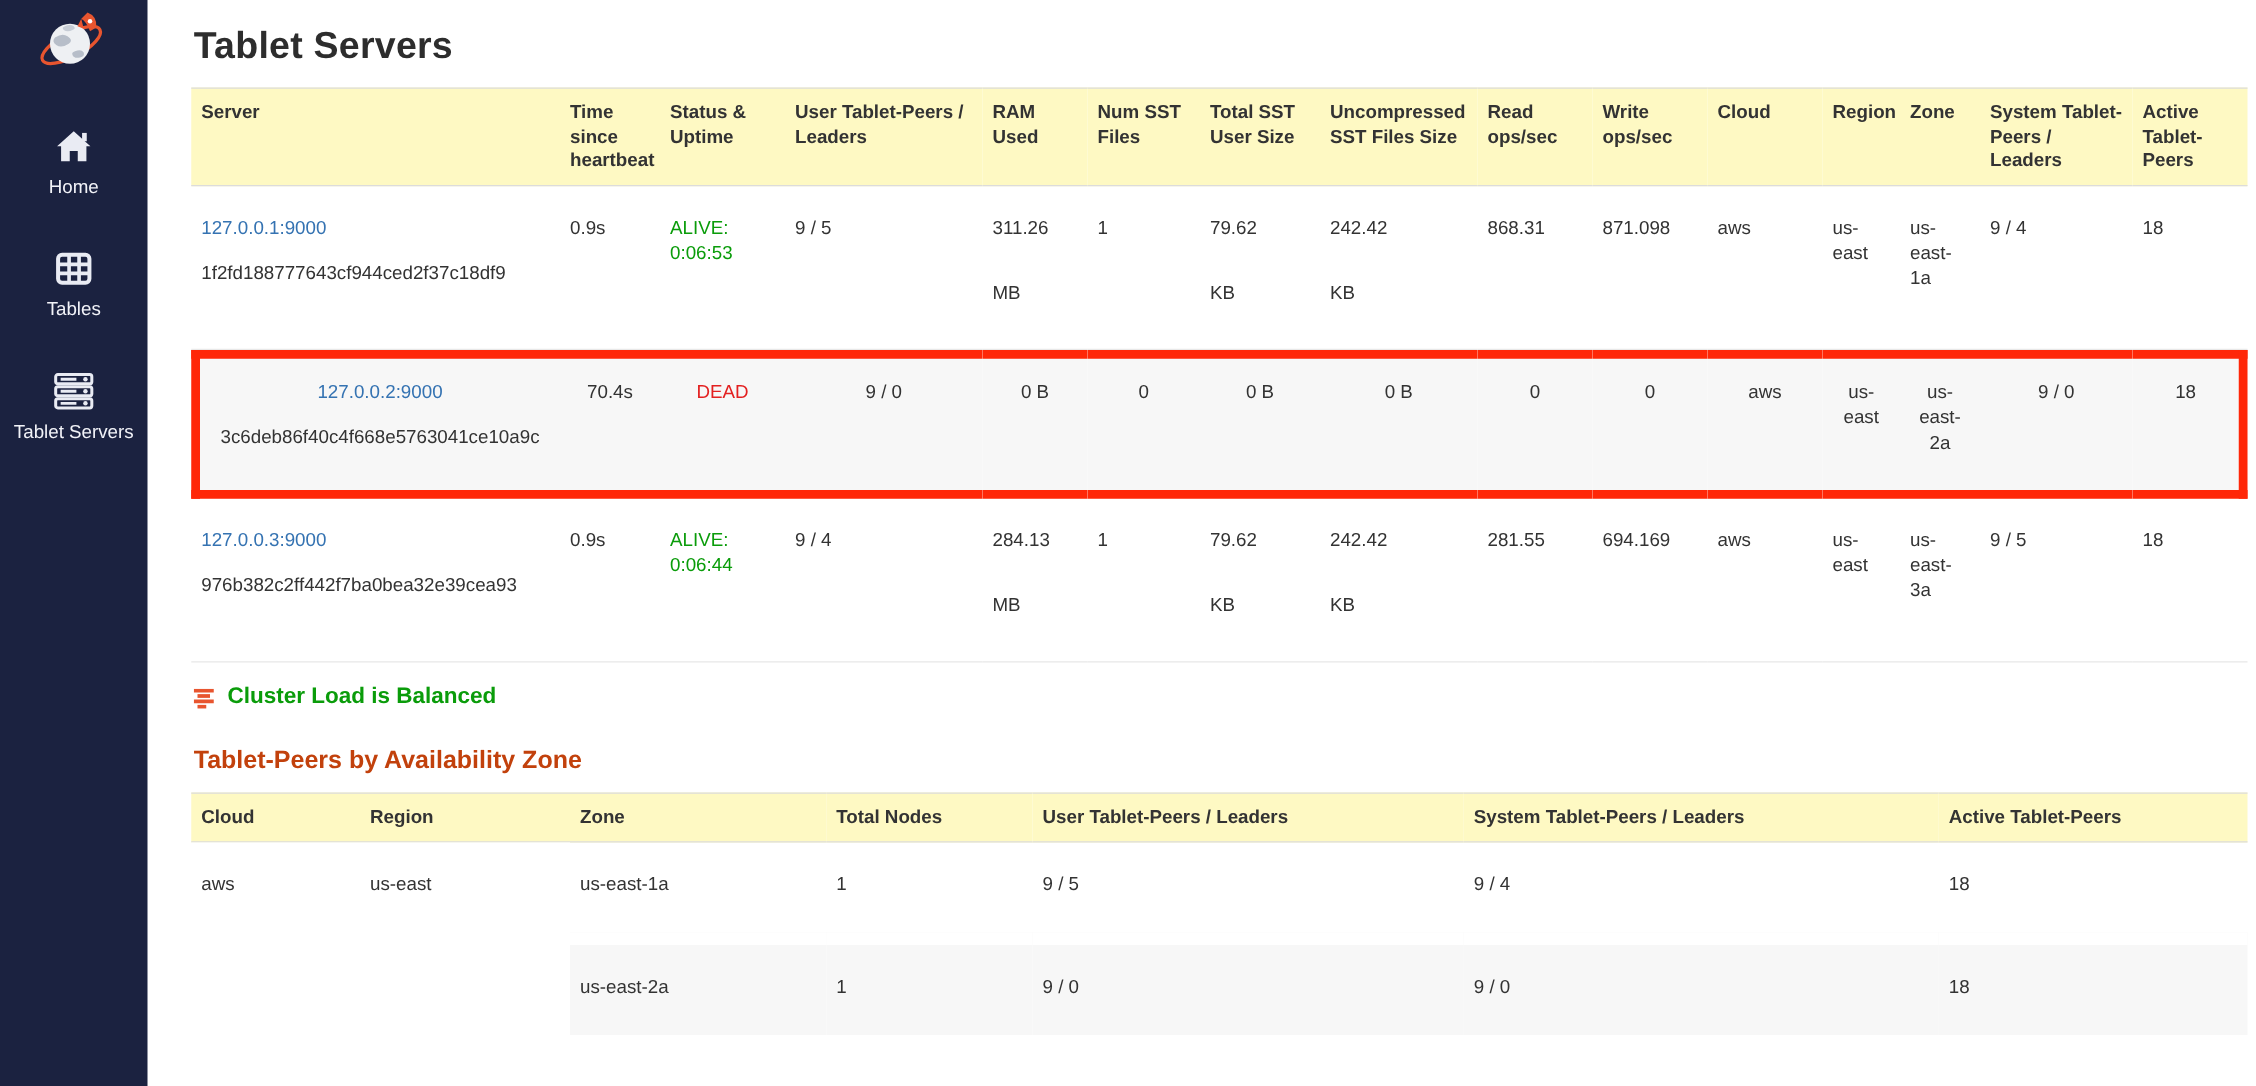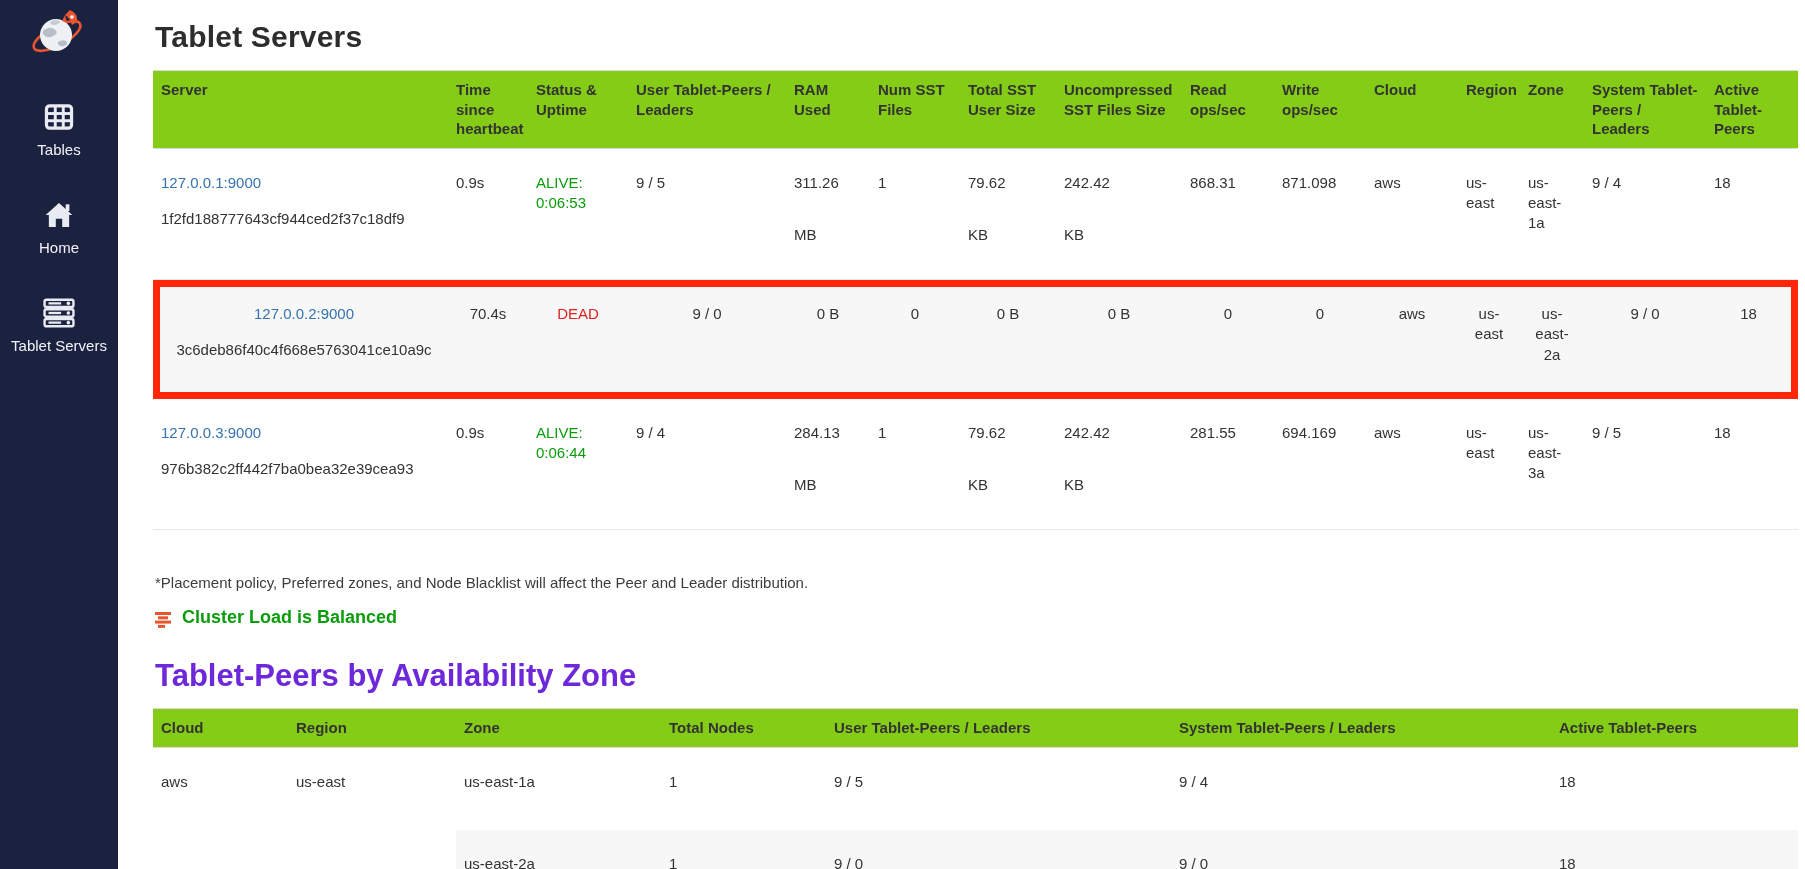--- a/index.html
+++ b/index.html
@@ -29,25 +29,25 @@
     width:100%;padding:0 2px;margin-bottom:40px;display:flex;flex-direction:column;align-items:center;
     cursor:pointer;text-align:center;
   }
   .nav-item .icn{height:34px;display:flex;align-items:center;justify-content:center;}
   .nav-item .lbl{
     margin-top:7px;color:#f2f3f8;font-size:15px;line-height:17px;white-space:nowrap;
   }
   
   .main{position:absolute;left:118px;top:0;width:1687px;height:869px;padding:20px 0 0 35px;}
   h1.page-title{margin:0 0 16px 2px;font-size:30px;font-weight:bold;color:#2d2d2d;letter-spacing:.2px;}
-  h2.section-title{margin:30px 0 14px 2px;font-size:31px;font-weight:bold;color:#6d28d9;}
+  h2.section-title{margin:30px 0 14px 2px;font-size:20px;font-weight:bold;color:#c2410c;}
 
   table{border-collapse:separate;border-spacing:0;table-layout:fixed;width:1645px;font-size:15px;}
   th{
-    background:#84cc16;border-top:1px solid #dcdcdc;border-bottom:1px solid #dcdcdc;
+    background:#fef9c3;border-top:1px solid #dcdcdc;border-bottom:1px solid #dcdcdc;
     text-align:left;vertical-align:top;font-weight:bold;color:#333;
     padding:9px 8px;line-height:1.3;
   }
   td{vertical-align:top;padding:24px 8px 34px 8px;line-height:1.35;word-wrap:break-word;}
   .servers-table td{border-bottom:1px solid #e8e8e8;}
   tr.striped td{background:var(--stripe-gray);}
   tr.highlighted td{
     border-top:7px solid var(--highlight-red);
     border-bottom:7px solid var(--highlight-red);
     padding-top:17px;padding-bottom:27px;text-align:center;
@@ -89,37 +89,37 @@
       <path d="M22 13 q4 -2 7 0 q2 2 -1 3 q-4 2 -7 0 q-2 -2 1 -3Z" fill="#c6ccd5"></path>
       <path d="M40 2 q8 3 7 12 l-5 3 q-3 -8 -7 -10 Z" fill="#e8552f"></path>
       <path d="M35 7 l-3 6 5 2 Z" fill="#e8552f"></path>
       <circle cx="42" cy="9" r="1.8" fill="#fff"></circle>
     </svg>
   </div>
   <nav class="nav">
     <div class="nav-item">
       <span class="icn">
         <svg viewBox="0 0 24 24" width="32" height="32">
+          <path d="M12 3 L22 12 h-2.4 V21 h-5.2 v-6.2 h-4.8 V21 H4.4 V12 H2 Z" fill="#e9ebf3"></path>
+          <rect x="17" y="4" width="2.8" height="5" fill="#e9ebf3"></rect>
+        </svg>
+      </span>
+      <span class="lbl">Home</span>
+    </div>
+    <div class="nav-item">
+      <span class="icn">
+        <svg viewBox="0 0 24 24" width="32" height="32">
           <rect x="2.6" y="3.6" width="18.8" height="16.8" rx="2.4" fill="none" stroke="#e9ebf3" stroke-width="2.4"></rect>
           <line x1="9.2" y1="3.6" x2="9.2" y2="20.4" stroke="#e9ebf3" stroke-width="2.2"></line>
           <line x1="15.2" y1="3.6" x2="15.2" y2="20.4" stroke="#e9ebf3" stroke-width="2.2"></line>
           <line x1="2.6" y1="9.4" x2="21.4" y2="9.4" stroke="#e9ebf3" stroke-width="2.2"></line>
           <line x1="2.6" y1="14.8" x2="21.4" y2="14.8" stroke="#e9ebf3" stroke-width="2.2"></line>
         </svg>
       </span>
       <span class="lbl">Tables</span>
-    </div>
-    <div class="nav-item">
-      <span class="icn">
-        <svg viewBox="0 0 24 24" width="32" height="32">
-          <path d="M12 3 L22 12 h-2.4 V21 h-5.2 v-6.2 h-4.8 V21 H4.4 V12 H2 Z" fill="#e9ebf3"></path>
-          <rect x="17" y="4" width="2.8" height="5" fill="#e9ebf3"></rect>
-        </svg>
-      </span>
-      <span class="lbl">Home</span>
     </div>
     <div class="nav-item">
       <span class="icn">
         <svg viewBox="0 0 24 24" width="34" height="34">
           <g fill="#1b2240" stroke="#e9ebf3" stroke-width="1.7">
             <rect x="1.8" y="2.6" width="20.4" height="5.2" rx="1.2"></rect>
             <rect x="1.8" y="9.4" width="20.4" height="5.2" rx="1.2"></rect>
             <rect x="1.8" y="16.2" width="20.4" height="5.2" rx="1.2"></rect>
           </g>
           <g stroke="#e9ebf3" stroke-width="1.6">
@@ -248,21 +248,20 @@
         <td>694.169</td>
         <td>aws</td>
         <td>us-east</td>
         <td>us-east-3a</td>
         <td>9 / 5</td>
         <td>18</td>
       </tr>
     </tbody>
   </table>
 
-  <p class="placement-note">*Placement policy, Preferred zones, and Node Blacklist will affect the Peer and Leader distribution.</p>
 
   <div class="cluster-status">
     <span class="cl-icn">
       <svg viewBox="0 0 18 16" width="18" height="16">
         <g fill="#e8552f">
           <rect x="0" y="0" width="16" height="3"></rect>
           <rect x="3" y="4.3" width="10" height="3"></rect>
           <rect x="0" y="8.6" width="16" height="3"></rect>
           <rect x="3" y="12.9" width="7" height="3"></rect>
         </g>

